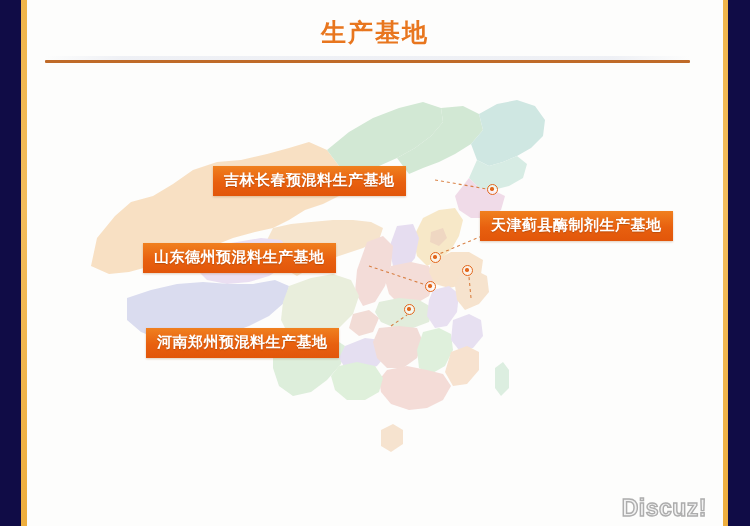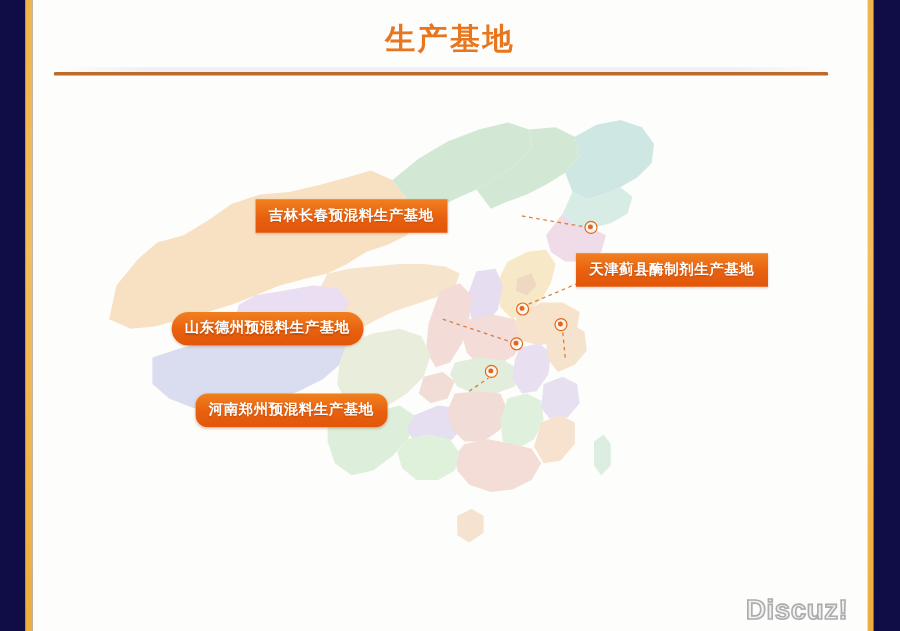--- a/index.html
+++ b/index.html
@@ -2,21 +2,21 @@
 <html><head>
 <meta charset="utf-8">
 <title>生产基地</title>
 <style>
   html,body{margin:0;padding:0;}
   body{
     width:750px;height:526px;overflow:hidden;
     background:#0d0b44;
     font-family:"Liberation Sans","DejaVu Sans",sans-serif;
   }
-  #page{position:relative;width:750px;height:526px;background:#000000;overflow:hidden;}
+  #page{position:relative;width:750px;height:526px;background:#4c1d95;overflow:hidden;}
 
   
   .frame-left,.frame-right{position:absolute;top:0;bottom:0;background:#100c46;}
   .frame-left{left:0;width:21px;}
   .frame-right{right:0;width:22px;}
   .rule-left,.rule-right{position:absolute;top:0;bottom:0;width:6px;
      background:linear-gradient(to bottom,#f0b54a,#f3bd5c 40%,#eeae3d);}
   .rule-left{left:21px;}
   .rule-right{right:22px;}
 
@@ -52,21 +52,21 @@
   }
   .pin i:after{
     content:"";position:absolute;left:50%;top:50%;width:3.4px;height:3.4px;
     margin:-1.7px 0 0 -1.7px;background:#e2671c;border-radius:50%;
   }
 
   
   .label{
     position:absolute;white-space:nowrap;
     padding:5px 11px 6px;
-    font-size:12px;font-weight:bold;color:#ffffff;letter-spacing:.5px;
+    font-size:15px;font-weight:bold;color:#ffffff;letter-spacing:.5px;
     background:linear-gradient(to bottom,#f0801f,#e8600f 55%,#e2560a);
     box-shadow:0 1px 2px rgba(150,80,20,.28);
     text-shadow:0 1px 1px rgba(140,55,0,.45);
   }
 
   
   .watermark{
     position:absolute;right:16px;bottom:4px;
     font-size:23px;font-weight:bold;letter-spacing:.5px;
     color:#f2f2f2;
@@ -160,21 +160,21 @@
         </div>
       <div class="pin" style="left:441px;top:201px;">
           <i></i>
         </div>
       <div class="pin" style="left:383px;top:240px;">
           <i></i>
         </div>
 
       <div class="label" style="left:186px;top:96px;">吉林长春预混料生产基地</div>
       <div class="label" style="left:453px;top:141px;">天津蓟县酶制剂生产基地</div>
-      <div class="label" style="left:116px;top:190px;border-radius:16px;">山东德州预混料生产基地</div>
-      <div class="label" style="left:136px;top:258px;border-radius:10px;">河南郑州预混料生产基地</div>
+      <div class="label" style="left:116px;top:173px;">山东德州预混料生产基地</div>
+      <div class="label" style="left:119px;top:258px;">河南郑州预混料生产基地</div>
 
     </div>
 
     <div class="watermark">Discuz!</div>
 
   </div>
 </div>
 
 </body></html>

